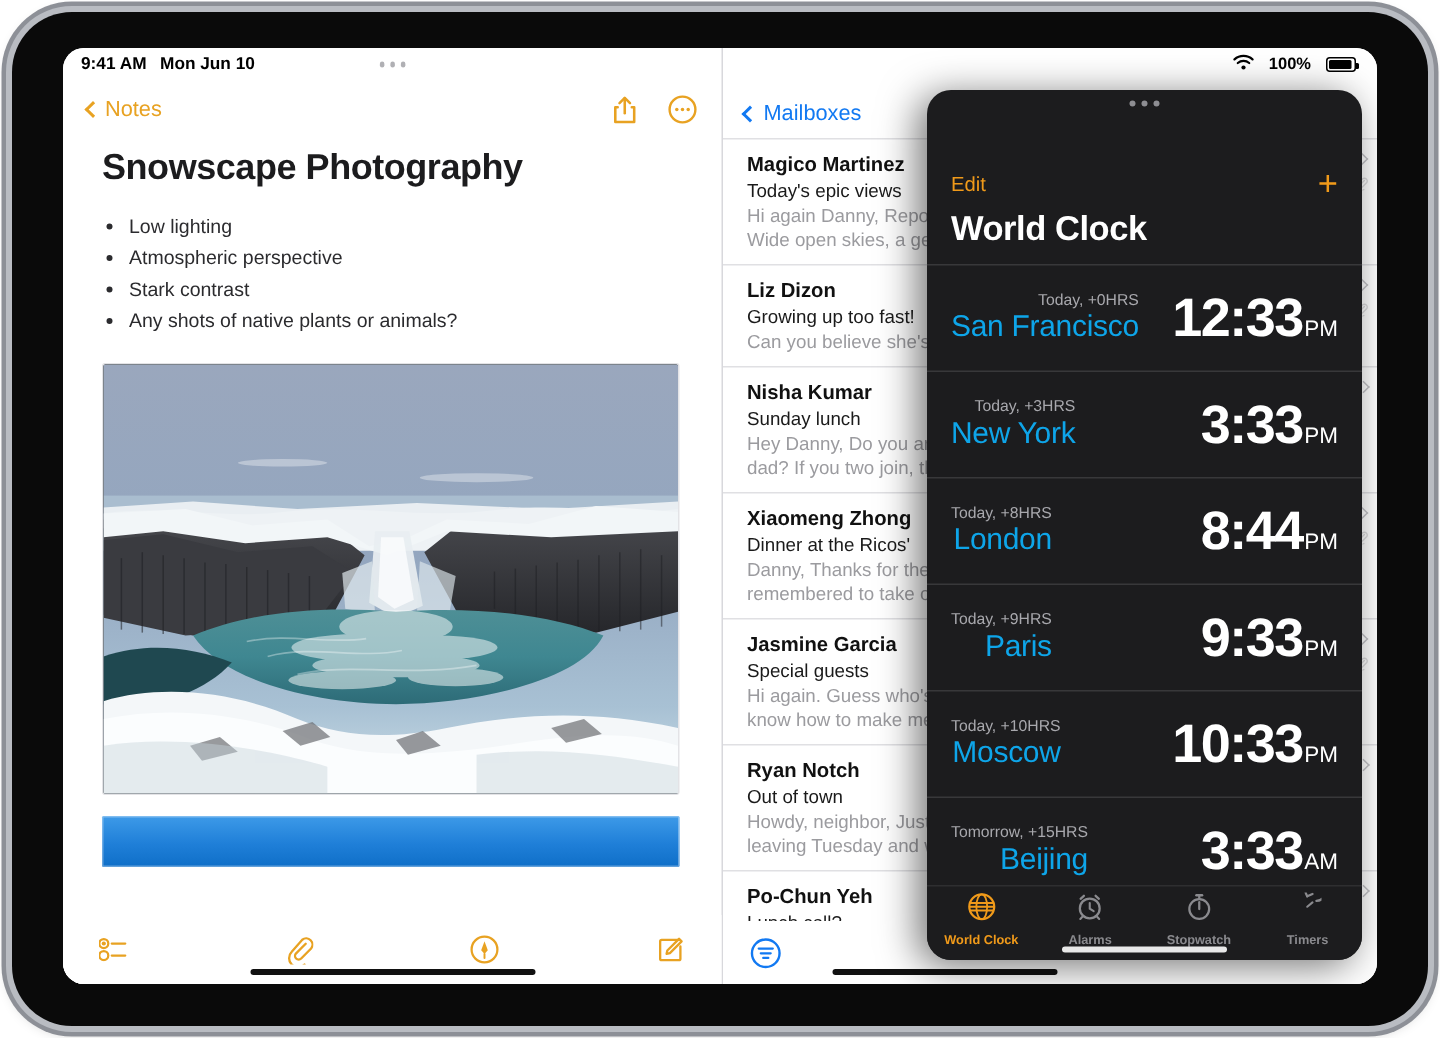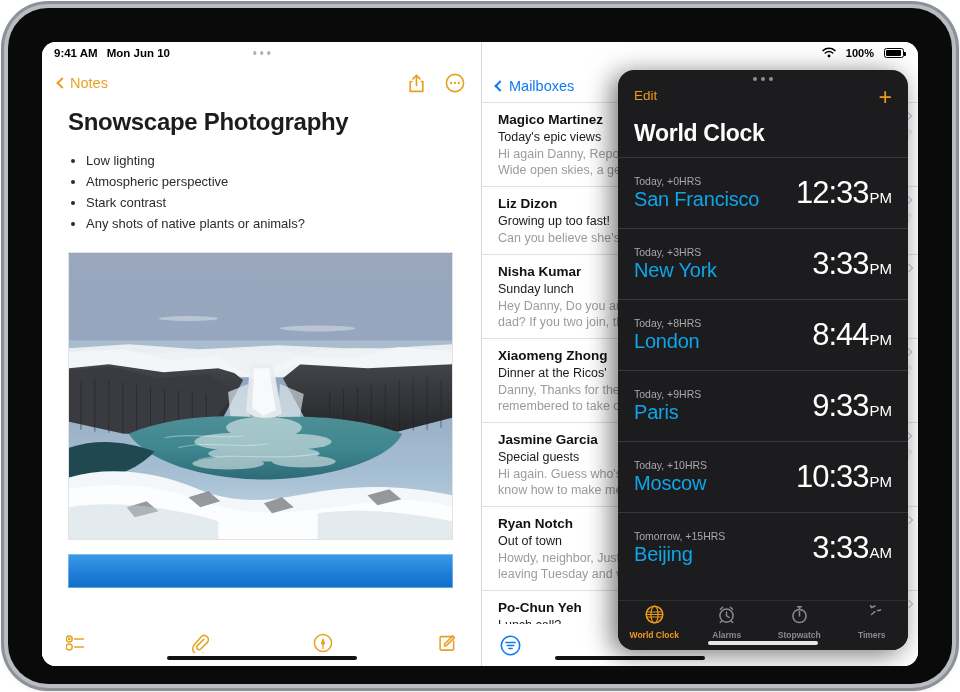--- a/index.html
+++ b/index.html
@@ -11,21 +11,21 @@
   }
 
   
   #device {
     position:absolute; left:8px; top:8px; width:944px; height:676px;
     background:#0a0a0a;
     border-radius:40px;
     box-shadow:0 0 0 4px #b9bcc2, 0 0 0 7px #8d9097, 0 2px 10px rgba(0,0,0,.45);
   }
   #screen {
-    position:absolute; left:34px; top:34px; width:876px; height:624px;
+    position:absolute; left:34px; top:24px; width:876px; height:624px;
     border-radius:14px; overflow:hidden; background:#fff;
     display:flex;
   }
 
   
   .notes-pane {
     width:440px; height:100%; background:#fff;
     position:relative; display:flex; flex-direction:column;
     border-right:1px solid #d8d8dc;
   }
@@ -116,39 +116,39 @@
     position:absolute; right:10px; top:28px;
     width:290px; height:580px;
     background:#1c1c1e; border-radius:16px; overflow:hidden;
     box-shadow:-6px 4px 26px rgba(0,0,0,.55), 0 0 0 .5px rgba(255,255,255,.06);
     display:flex; flex-direction:column; z-index:20;
   }
   .clock-grab { height:18px; display:flex; align-items:center; justify-content:center; gap:4px; flex:0 0 auto; }
   .clock-grab i { width:4px; height:4px; border-radius:50%; background:#8d8d92; display:block; }
 
   .clock-topbar {
-    height:30px; flex:0 0 auto; display:flex; 
-    justify-content:space-between; padding:0 16px;
+    height:30px; flex:0 0 auto; display:flex; align-items:center;
+    justify-content:space-between; padding:0 16px;margin-top:29px;
   }
   .edit-btn { color:#f09a1a; font-size:13.5px; cursor:pointer; }
   .plus-btn { color:#f09a1a; font-size:23px; line-height:18px; cursor:pointer; font-weight:300; }
 
   .clock-title { font-size:23px; font-weight:bold; color:#fff; padding:2px 16px 10px; letter-spacing:-.3px; flex:0 0 auto; }
 
   .clock-rows { flex:1 1 auto; overflow:hidden; }
   .clock-row {
     height:71px; display:flex; align-items:center; justify-content:space-between;
     padding:0 16px; border-top:.5px solid #38383a; cursor:pointer;
   }
   .clock-row:first-child { border-top:.5px solid #38383a; }
-  .cr-left { display:flex; flex-direction:column; gap:1px; }
+  .cr-left { display:flex; flex-direction:column; gap:1px;align-items:flex-end; }
   .cr-offset { font-size:10.5px; color:#a8a8ad; }
   .cr-city { font-size:20px; color:#0ea5e9; font-weight:300; letter-spacing:-.2px; }
   .cr-time { display:flex; align-items:baseline; color:#fff; }
-  .cr-hm { font-size:31px; font-weight:400; letter-spacing:-1px; line-height:38px; }
+  .cr-hm { font-size:36px; font-weight:700; letter-spacing:-1px; line-height:38px; }
   .cr-ampm { font-size:15px; font-weight:300; margin-left:1px; }
 
   .clock-tabbar {
     height:50px; flex:0 0 auto; background:#1c1c1e;
     border-top:.5px solid #2e2e30;
     display:flex; align-items:flex-start; padding-top:4px;
   }
   .tab { flex:1; display:flex; flex-direction:column; align-items:center; gap:2px; cursor:pointer; }
   .tab .tlabel { font-size:8.5px; font-weight:bold; color:#8a8a8e; }
   .tab.active .tlabel { color:#f09a1a; }

